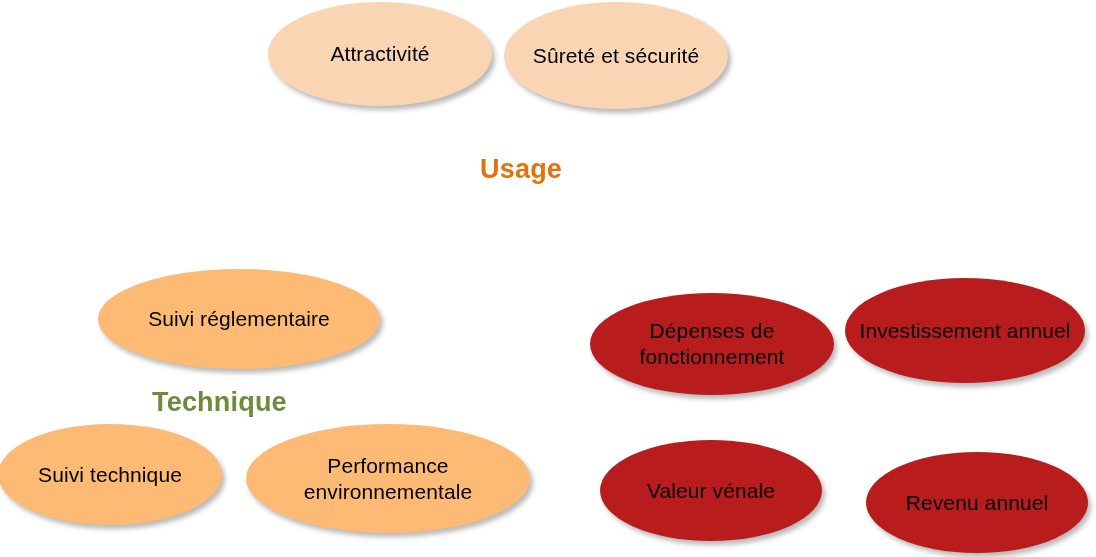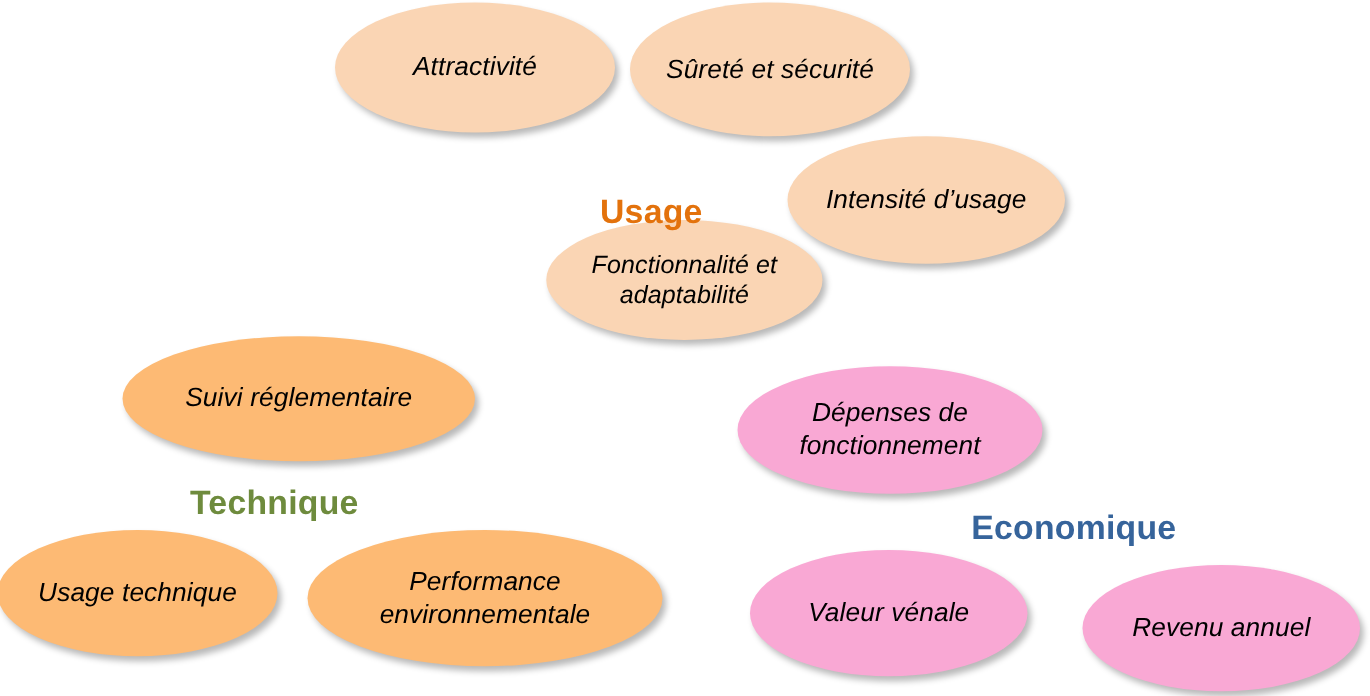--- a/index.html
+++ b/index.html
@@ -29,25 +29,24 @@
     font-size: 21px;
     line-height: 1.22;
     letter-spacing: 0.1px;
     box-sizing: border-box;
     padding: 0 10px;
     box-shadow: 3px 4px 5px rgba(0,0,0,0.28);
   }
   .bubble span {
     display: block;
     width: 100%;
-    font-style: italic;
   }
   .grp-usage      { background: #FAD5B4; }
   .grp-technique  { background: #fdba74; }
-  .grp-economique { background: #f9a8d4; }
+  .grp-economique { background: #b91c1c; }
 
   .grp-label {
     position: absolute;
     font-weight: bold;
     font-size: 27px;
     letter-spacing: 0.2px;
     white-space: nowrap;
   }
   .lbl-usage      { color: #E3720C; }
   .lbl-technique  { color: #6E8B3D; }
@@ -60,58 +59,52 @@
 
   <div class="bubble grp-usage" style="left:268px; top:2px; width:224px; height:104px;">
     <span>Attractivité</span>
   </div>
 
   <div class="bubble grp-usage" style="left:504px; top:2px; width:224px; height:107px; font-size:21px;justify-content:flex-end;">
     <span>Sûreté et sécurité</span>
   </div>
 
 
-  <div class="bubble grp-usage" style="left:630px; top:109px; width:222px; height:102px;">
-    <span>Intensité d’usage</span>
-  </div>
 
-  <div class="bubble grp-usage" style="left:437px; top:176px; width:221px; height:96px; font-size:20px;">
-    <span>Fonctionnalité et adaptabilité</span>
-  </div>
 
   <div class="grp-label lbl-usage" style="left:480px; top:124px;margin-top:30px;">
     <span>Usage</span>
   </div>
 
   <div class="bubble grp-technique" style="left:98px; top:269px; width:282px; height:100px;">
     <span>Suivi réglementaire</span>
   </div>
 
   <div class="bubble grp-technique" style="left:-2px; top:424px; width:224px; height:101px;">
-    <span>Usage technique</span>
+    <span>Suivi technique</span>
   </div>
 
   <div class="bubble grp-technique" style="left:246px; top:424px; width:284px; height:109px;justify-content:flex-end;">
     <span>Performance environnementale</span>
   </div>
 
   <div class="grp-label lbl-technique" style="left:152px; top:387px;">
     <span>Technique</span>
   </div>
 
   <div class="bubble grp-economique" style="left:590px; top:293px; width:244px; height:102px;">
     <span>Dépenses de fonctionnement</span>
   </div>
 
+  <div class="bubble grp-economique" style="left:845px; top:278px; width:240px; height:105px;">
+    <span>Investissement annuel</span>
+  </div>
 
   <div class="bubble grp-economique" style="left:600px; top:440px; width:222px; height:101px;">
     <span>Valeur vénale</span>
   </div>
 
   <div class="bubble grp-economique" style="left:866px; top:452px; width:222px; height:101px;text-align:center;">
     <span>Revenu annuel</span>
   </div>
 
-  <div class="grp-label lbl-economique" style="left:777px; top:407px;">
-    <span>Economique</span>
-  </div>
 
 </div>
 
 </body></html>

